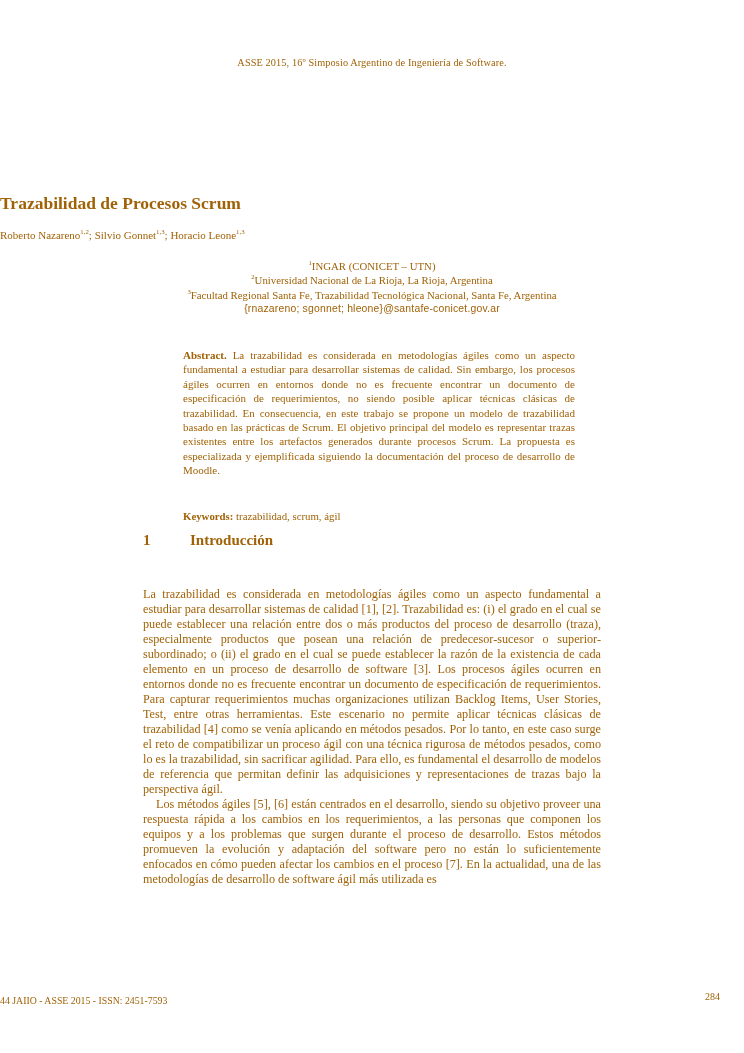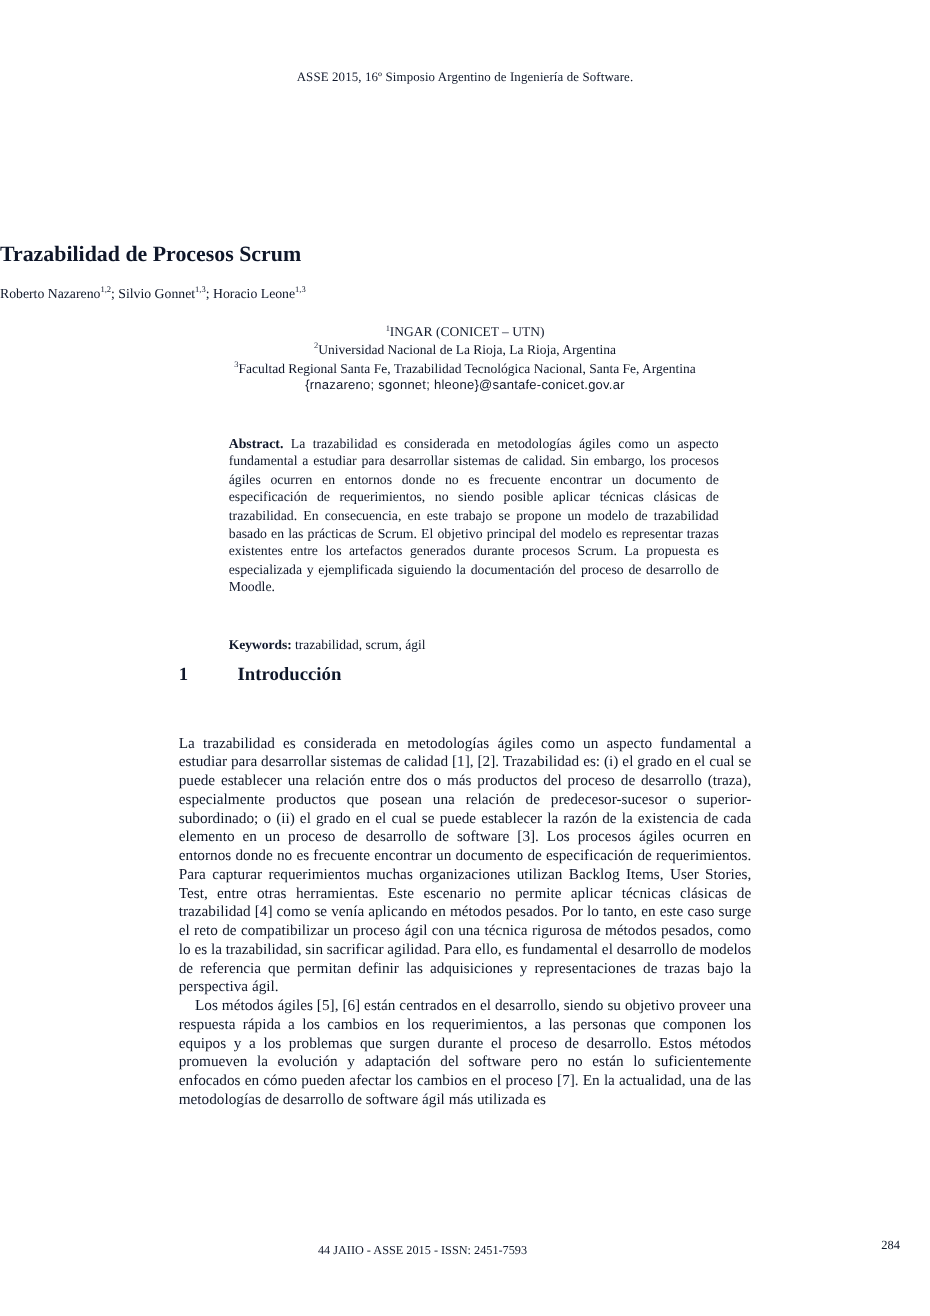--- a/index.html
+++ b/index.html
@@ -5,21 +5,21 @@
   html, body {
     margin: 0;
     padding: 0;
     background: #ffffff;
   }
   .page {
     position: relative;
     width: 744px;
     height: 1053px;
     background: #ffffff;
-    color: #0f172a;
+    color: #a16207;
     font-family: "Liberation Serif", serif;
     overflow: hidden;
     border-radius: 14px;
   }
   .running-head {
     position: absolute;
     top: 57px;
     left: 0;
     width: 744px;
     text-align: center;
@@ -104,21 +104,21 @@
     margin: 0;
   }
   .body-text p.indented {
     text-indent: 13px;
   }
   .footer-line {
     position: absolute;
     top: 995px;
     left: 0;
     width: 676px;
-    text-align: center;
+    text-align: left;
     font-size: 9.8px;
   }
   .page-number {
     position: absolute;
     top: 991px;
     right: 24px;
     font-size: 10px;
   }
 </style>
 </head>

